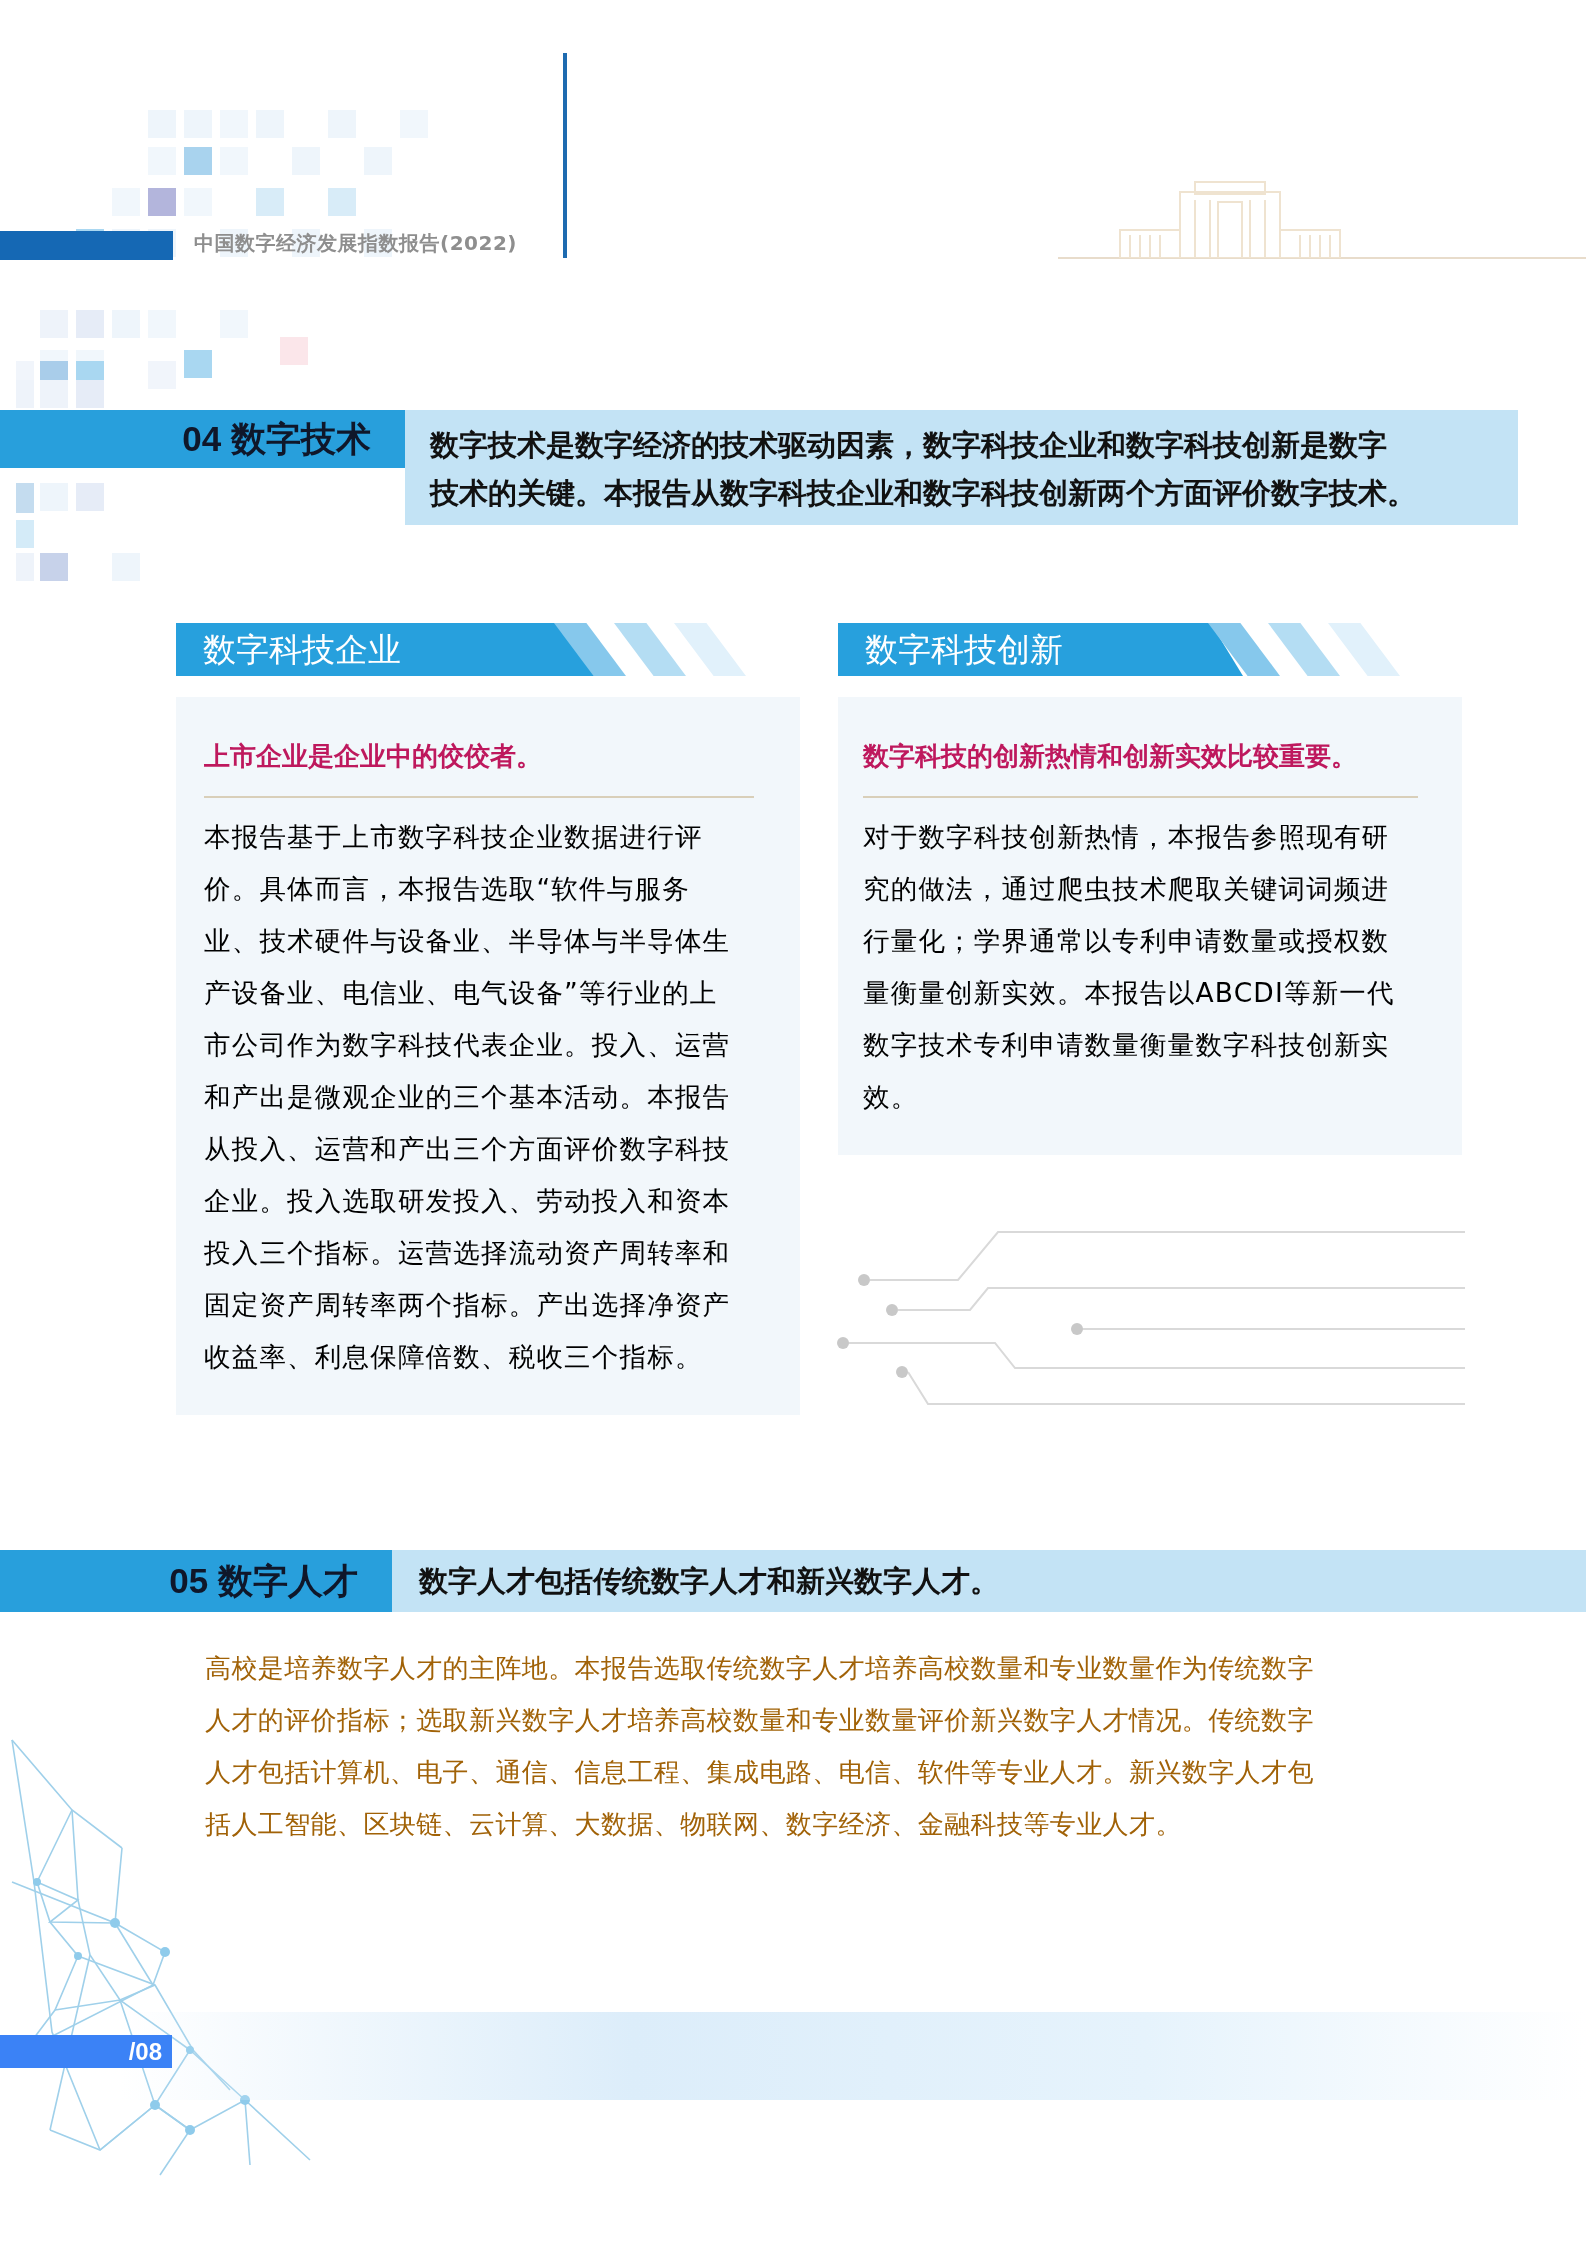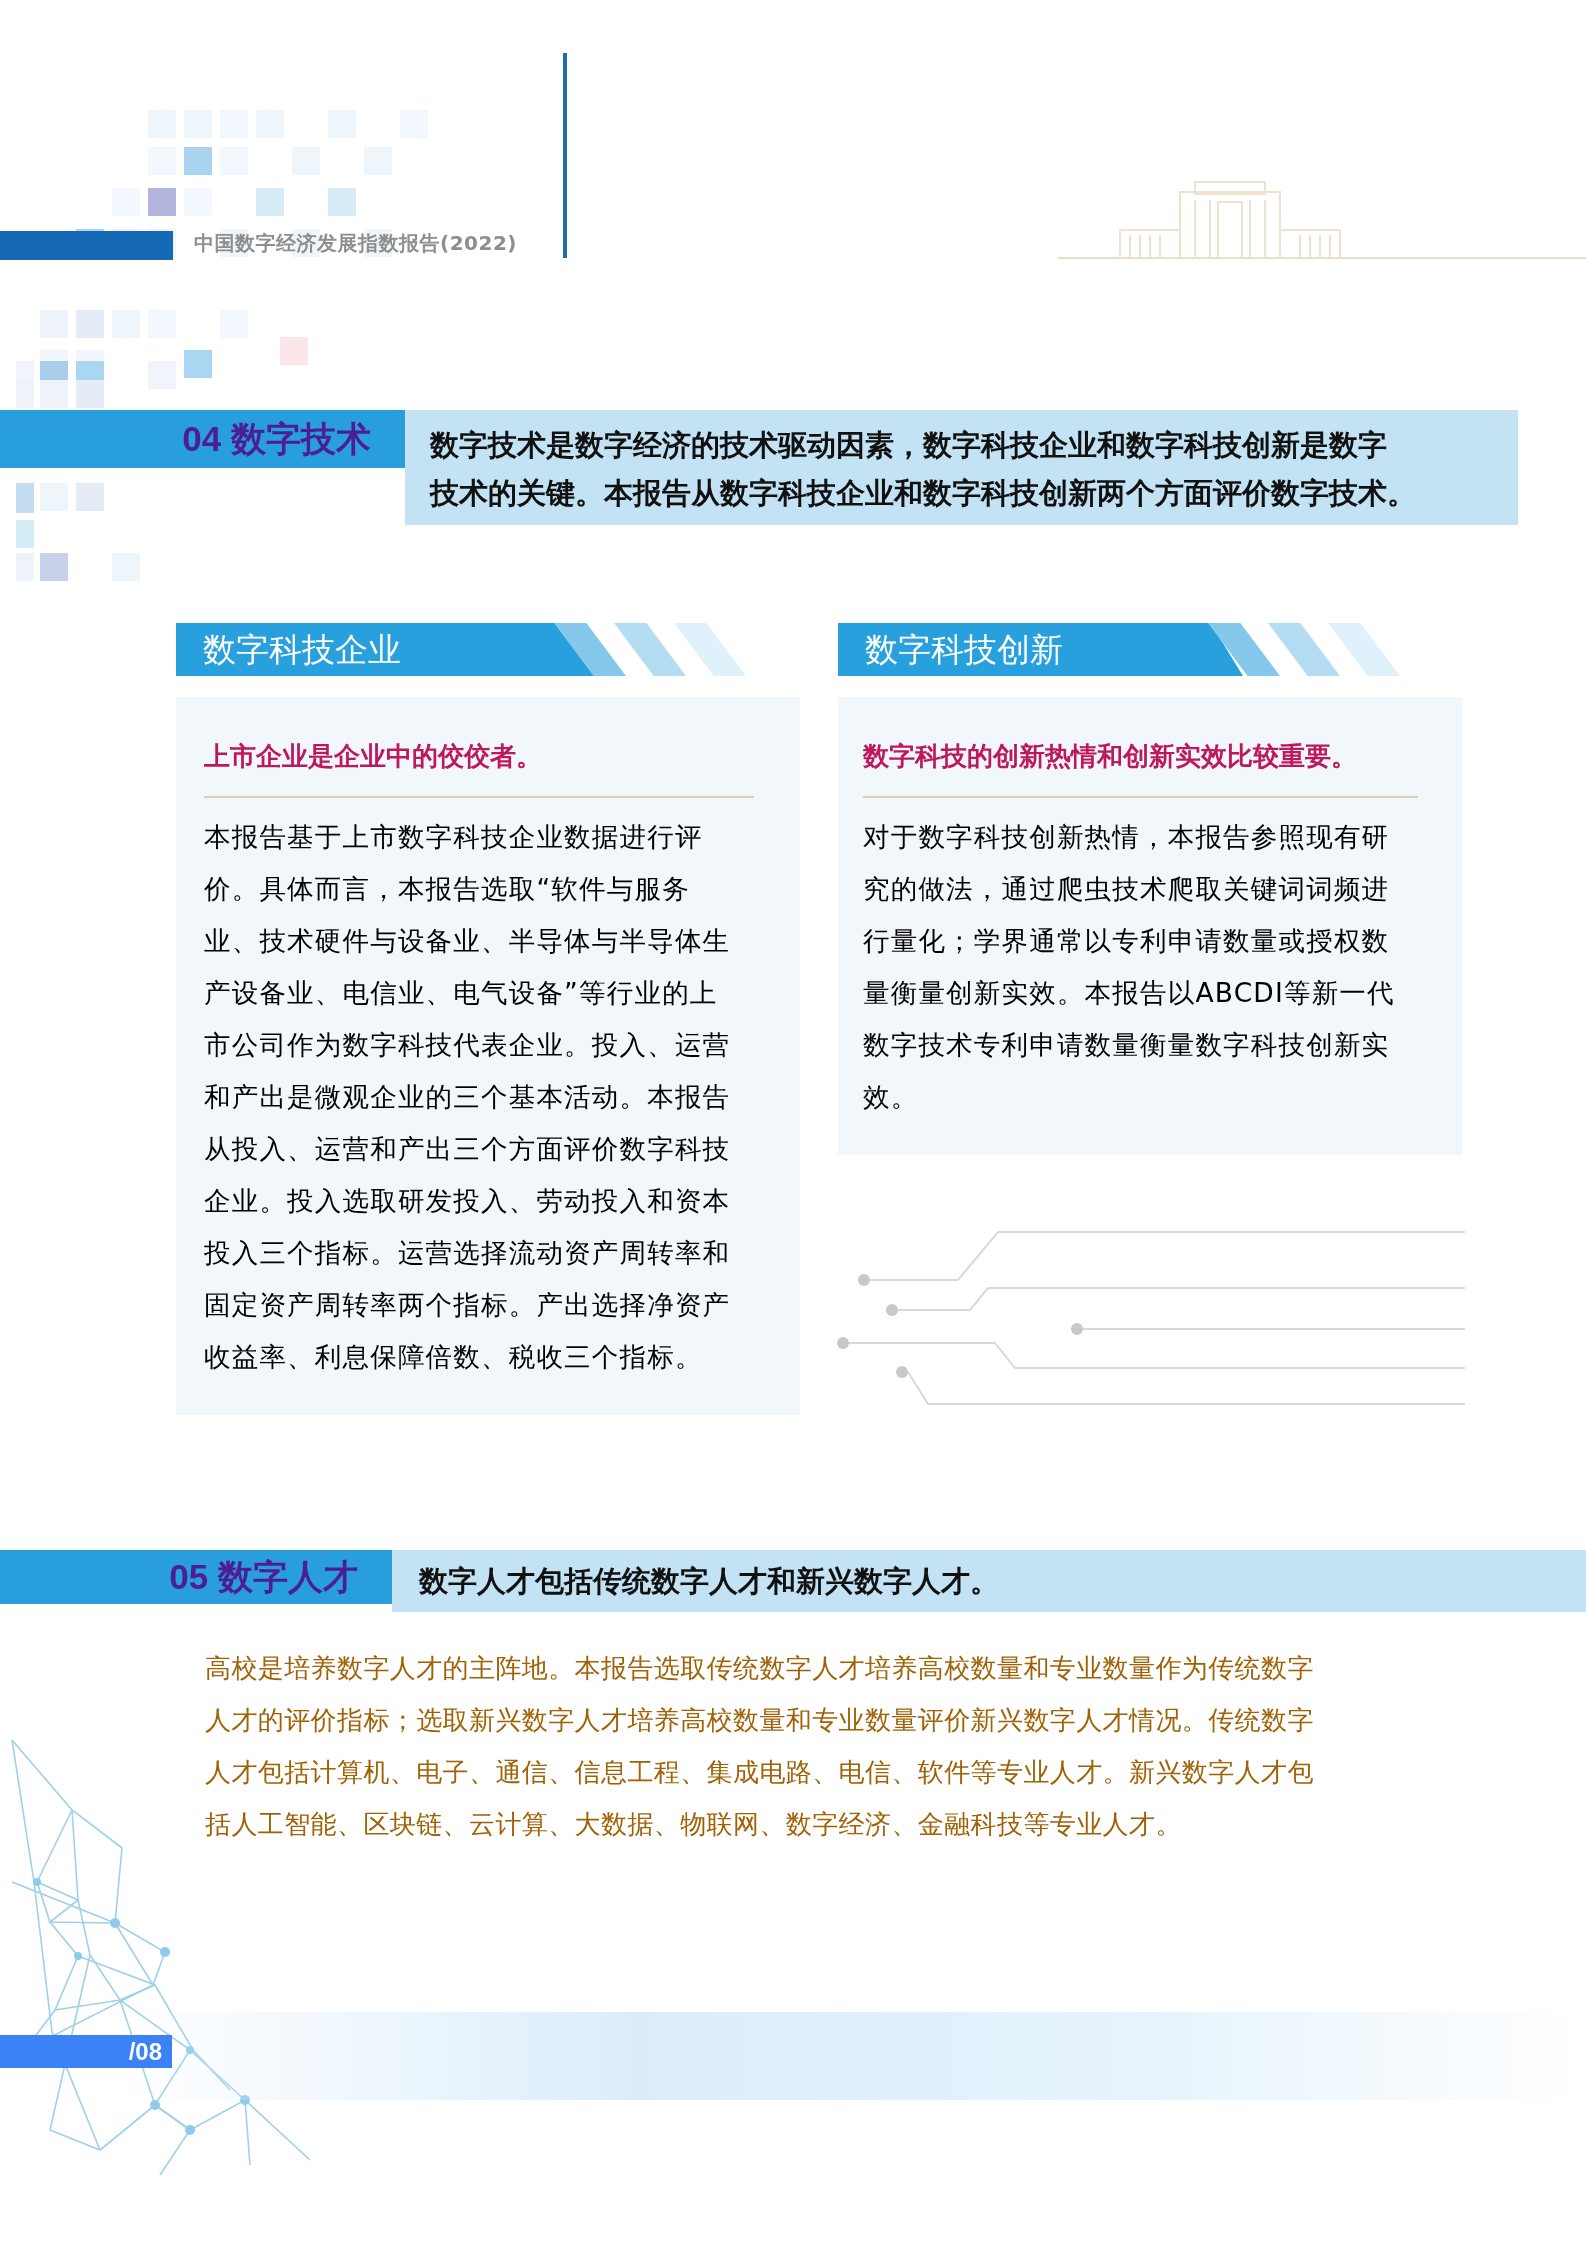--- a/index.html
+++ b/index.html
@@ -11,25 +11,25 @@
   .sq { position:absolute; width:28px; height:28px; }
 
   
   .hdr-bar { left:0; top:231px; width:173px; height:29px; background:#1568b4; }
   .hdr-title { left:194px; top:230px; font-size:20px; font-weight:bold; color:#8e8e8e; letter-spacing:0.5px; white-space:nowrap; }
   .hdr-vline { left:563px; top:53px; width:4px; height:205px; background:#1e6bb0; }
   .hdr-hline { left:1058px; top:257px; width:528px; height:2px; background:#e8dccb; }
   .building { left:1110px; top:180px; width:240px; height:78px; }
 
   
-  .sec-dark { background:#289fdc; display:flex; align-items:center; justify-content:flex-end; color:#4c1d95; font-weight:bold; font-family:"Liberation Sans","DejaVu Sans",sans-serif; }
+  .sec-dark { background:#289fdc; display:flex; align-items:center; justify-content:flex-end; color:#0f172a; font-weight:bold; font-family:"Liberation Sans","DejaVu Sans",sans-serif; }
   .sec-light { background:#c3e3f5; color:#111; font-weight:bold; }
   .s04-dark { left:0; top:410px; width:405px; height:58px; font-size:35px; padding-right:34px; }
   .s04-light { left:405px; top:410px; width:1113px; height:115px; font-size:29px; line-height:48px; padding:11px 0 0 25px; }
-  .s05-dark { left:0; top:1550px; width:392px; height:54px; font-size:35px; padding-right:34px; }
+  .s05-dark { left:0; top:1550px; width:392px; height:62px; font-size:35px; padding-right:34px; }
   .s05-light { left:392px; top:1550px; width:1194px; height:62px; font-size:29px; line-height:62px; padding-left:27px; }
 
   
   .ribbon { position:absolute; height:53px; }
   .ribbon .main { position:absolute; left:0; top:0; height:53px; background:#27a0dd; color:#fff; font-size:33px; line-height:53px; padding-left:27px; clip-path:polygon(0 0, 92% 0, 100% 100%, 0 100%); }
   .ribbon .stripe { position:absolute; top:0; width:72px; height:53px; clip-path:polygon(0 0, 45% 0, 100% 100%, 55% 100%); }
 
   
   .card { position:absolute; background:#f2f7fb; }
   .card-title { position:absolute; font-size:26px; font-weight:bold; color:#be185d; white-space:nowrap; }

